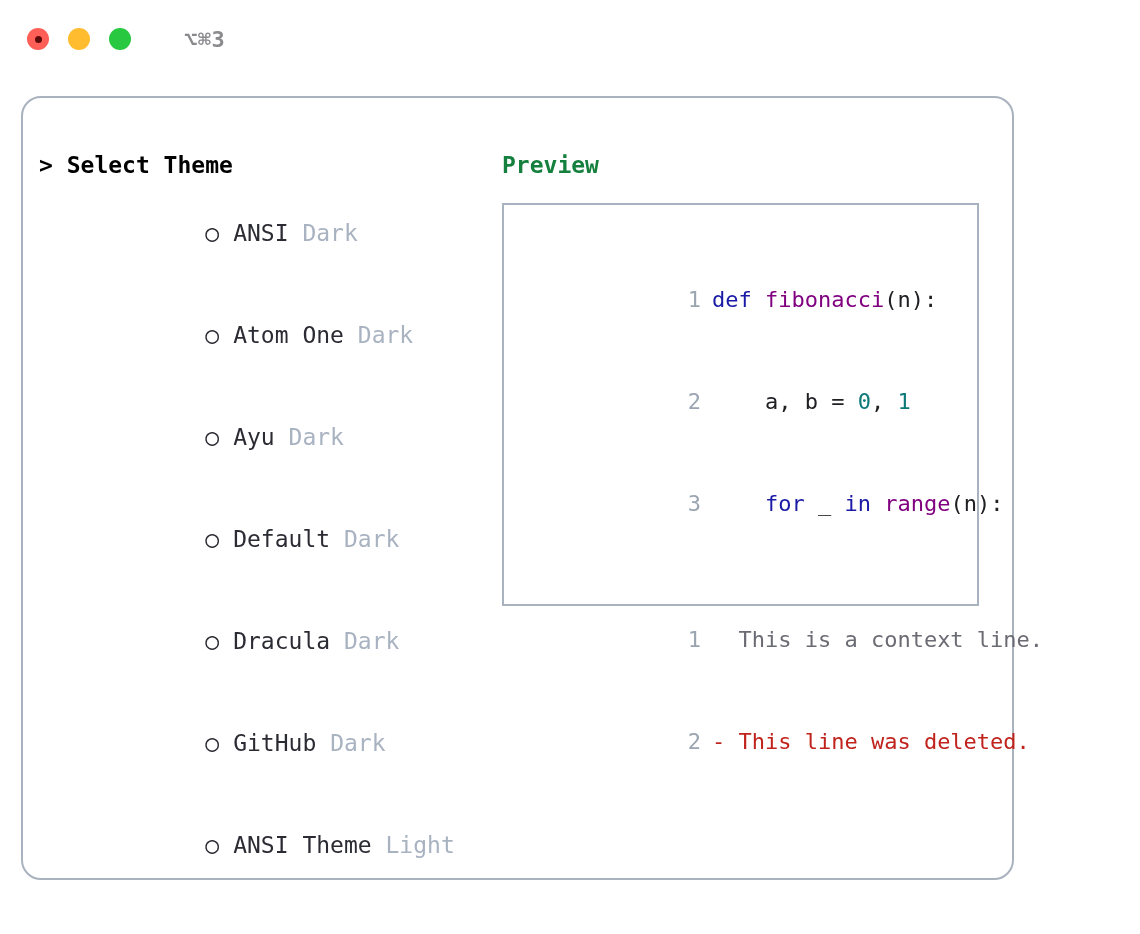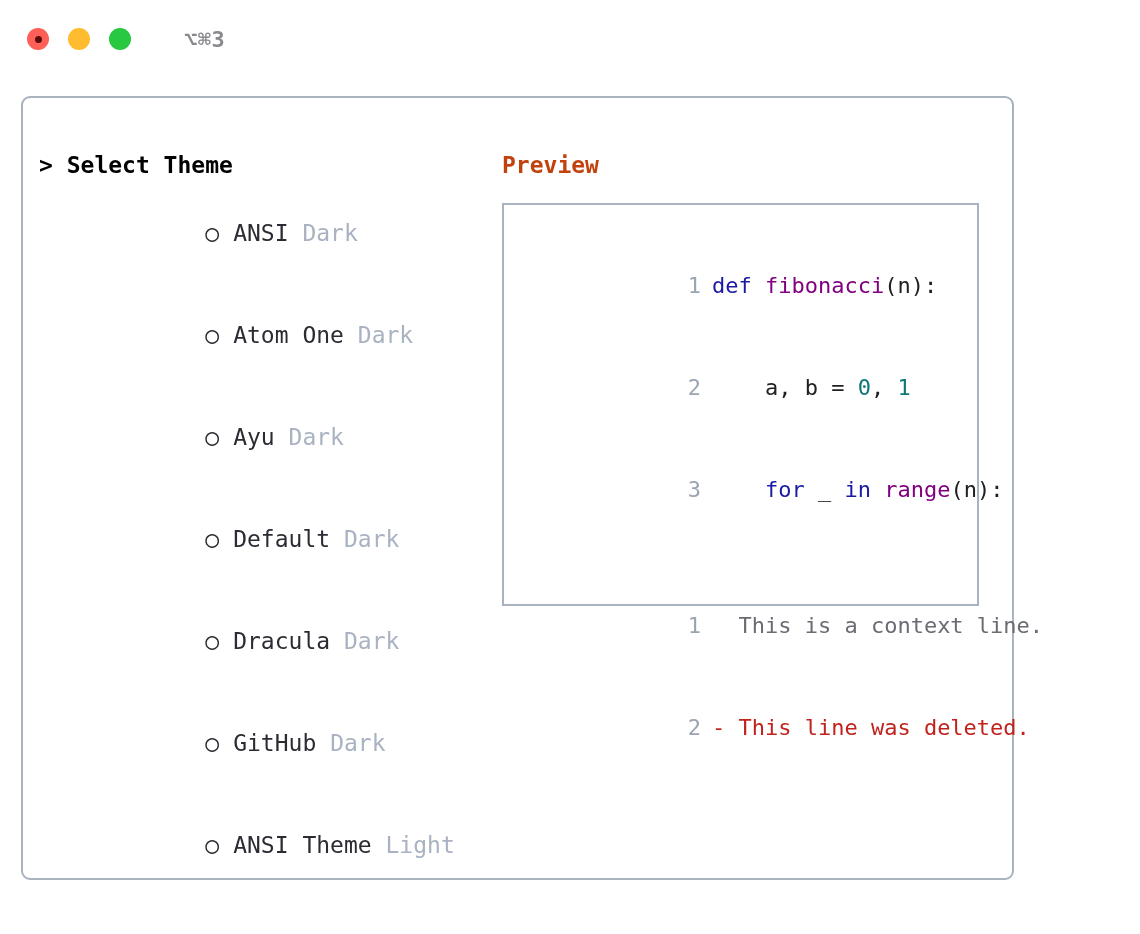--- a/index.html
+++ b/index.html
@@ -68,21 +68,21 @@
   }
 
   
   .panel {
     position: absolute;
     left: 21px;
     top: 96px;
     width: 993px;
     height: 784px;
     border: 2px solid #a9b2bf;
-    border-radius: 9px;
+    border-radius: 20px;
     box-sizing: border-box;
     background: #ffffff;
   }
 
   .panel-inner {
     position: relative;
     width: 100%;
     height: 100%;
   }
 
@@ -120,32 +120,32 @@
   
   .right-col {
     position: absolute;
     left: 479px;
     top: 50px;
     width: 490px;
   }
   .preview-title {
     font-size: 23px;
     font-weight: 700;
-    color: #c2410c;
+    color: #15803d;
     line-height: 34px;
     white-space: pre;
   }
   .code-box {
     margin-top: 21px;
     width: 477px;
     height: 403px;
     border: 2px solid #a9b2bf;
     box-sizing: border-box;
     background: #ffffff;
-    padding: 30px 0 0 12px;
+    padding: 44px 0 0 12px;
   }
   .code-line {
     font-size: 22px;
     line-height: 34px;
     white-space: pre;
     color: #202024;
   }
   .ln {
     display: inline-block;
     width: 26px;

